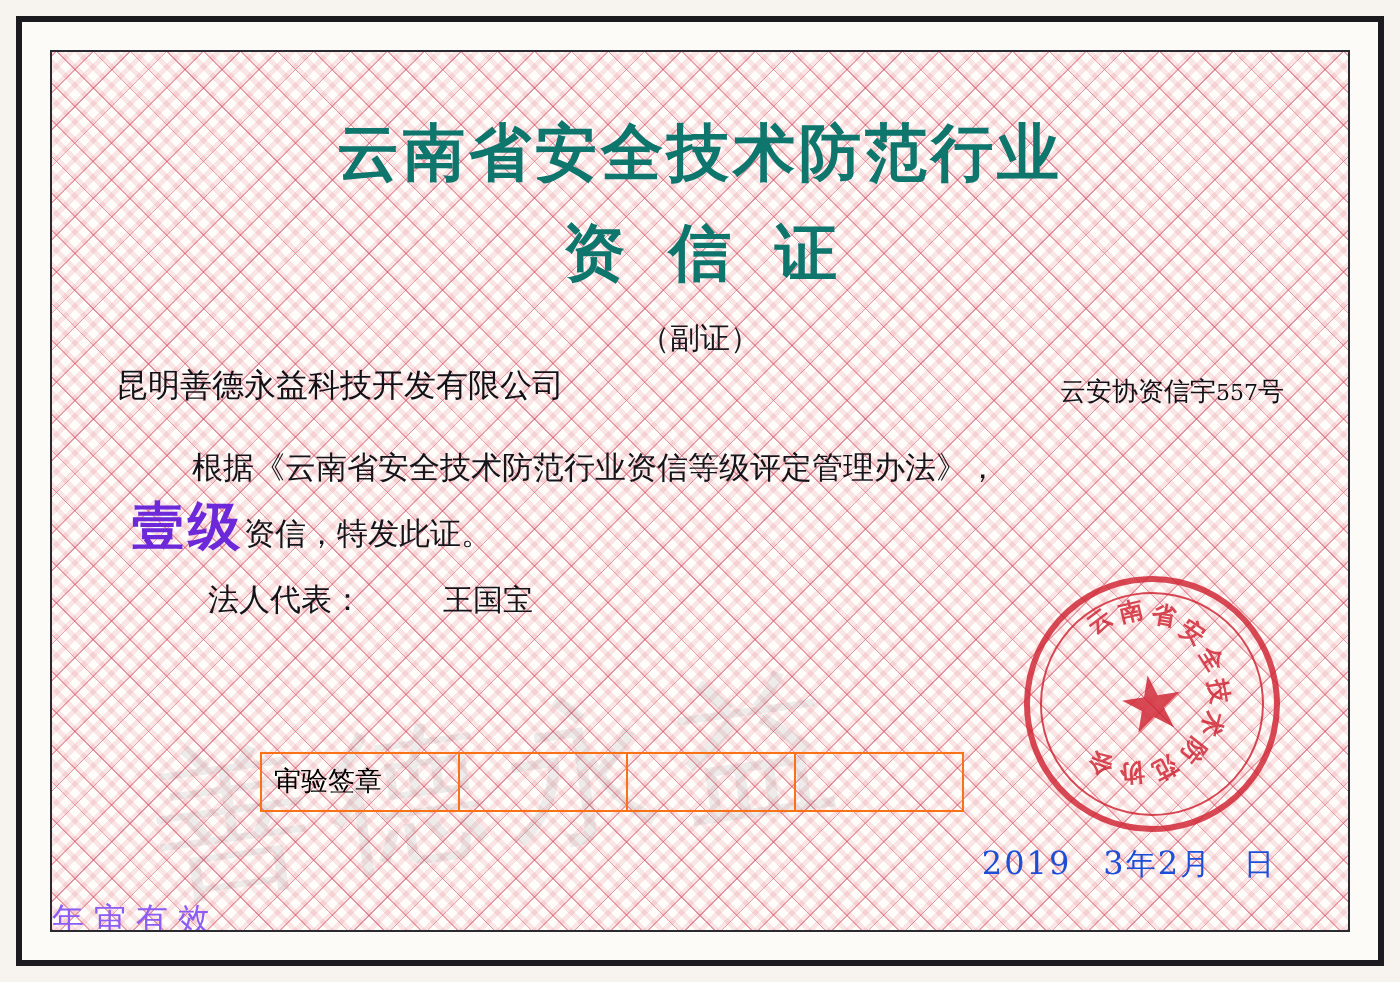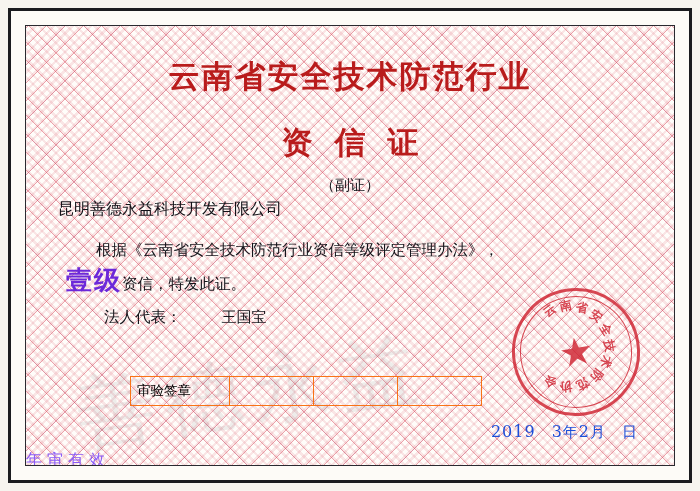--- a/index.html
+++ b/index.html
@@ -77,31 +77,31 @@
     left: 0; top: 0; right: 0; bottom: 0;
     padding: 18px 26px 10px 26px;
     box-sizing: border-box;
     color: #14141a;
   }
 
   .title-1, .title-2 {
     text-align: center;
     font-family: Liberation Serif, serif;
     font-weight: bold;
-    color: #b91c1c;
+    color: #0f766e;
   }
   .title-1 {
     font-size: 31px;
     letter-spacing: 2px;
     margin-top: 12px;
   }
   .title-2 {
     font-size: 31px;
     letter-spacing: 22px;
-    margin-top: 24px;
+    margin-top: 8px;
     padding-left: 22px;
   }
   .subtitle {
     text-align: center;
     font-size: 15px;
     margin-top: 12px;
     font-family: Liberation Mono, monospace;
     color: #18181e;
   }
 
@@ -262,20 +262,23 @@
 
       <div class="content">
 
         <div class="title-1">云南省安全技术防范行业</div>
         <div class="title-2">资信证</div>
 
         <div class="subtitle">（副证）</div>
 
         <div class="row-org">
           <div class="org-name">昆明善德永益科技开发有限公司</div>
+          <div class="cert-no">
+            <span>云安协资信宇</span><span class="small">557</span><span>号</span>
+          </div>
         </div>
 
         <div class="body-text">
           <div><span class="indent"></span><span>根据《云南省安全技术防范行业资信等级评定管理办法》，</span></div>
           <div>
             <span class="grade">壹级</span><span>资信，特发此证。</span>
           </div>
         </div>
 
         <div class="rep-row">

